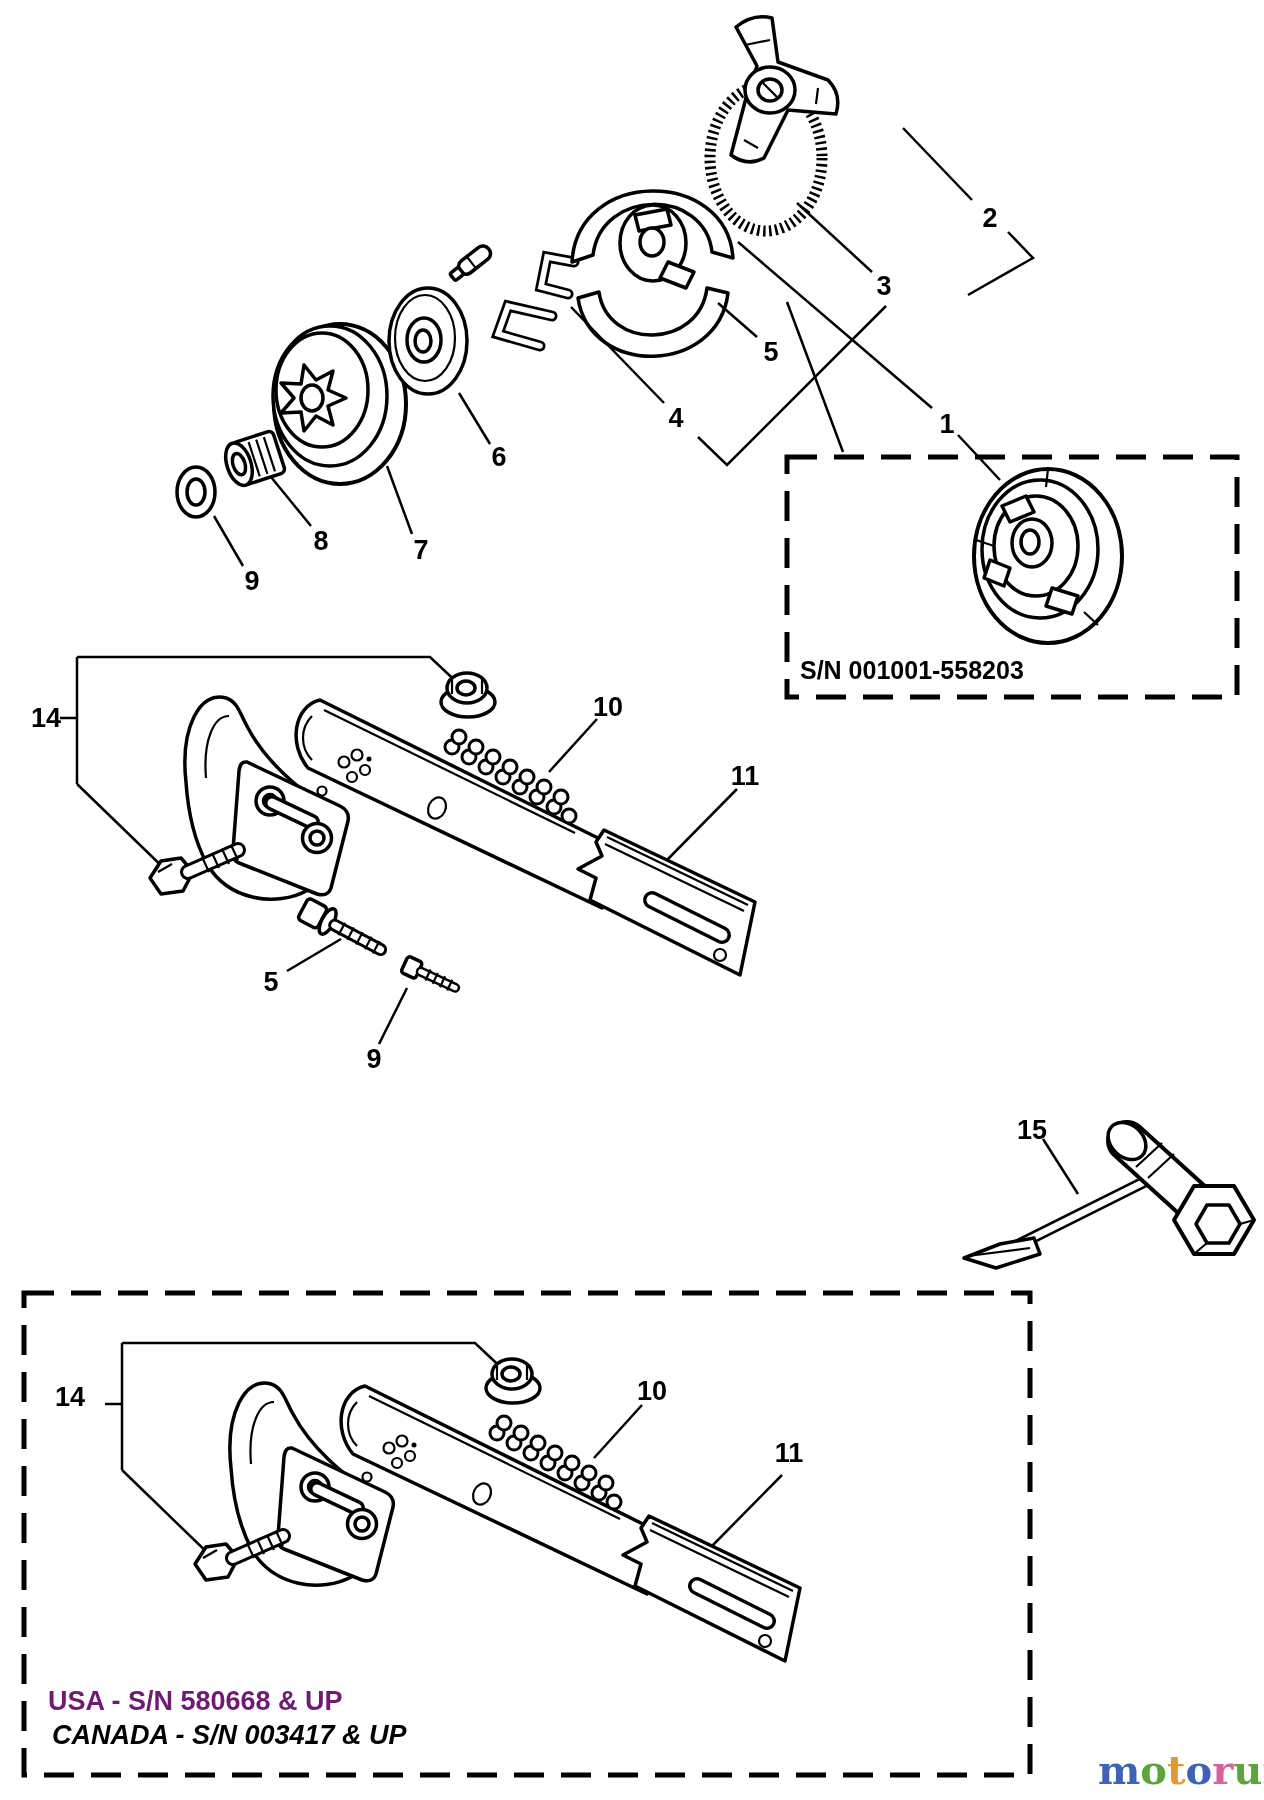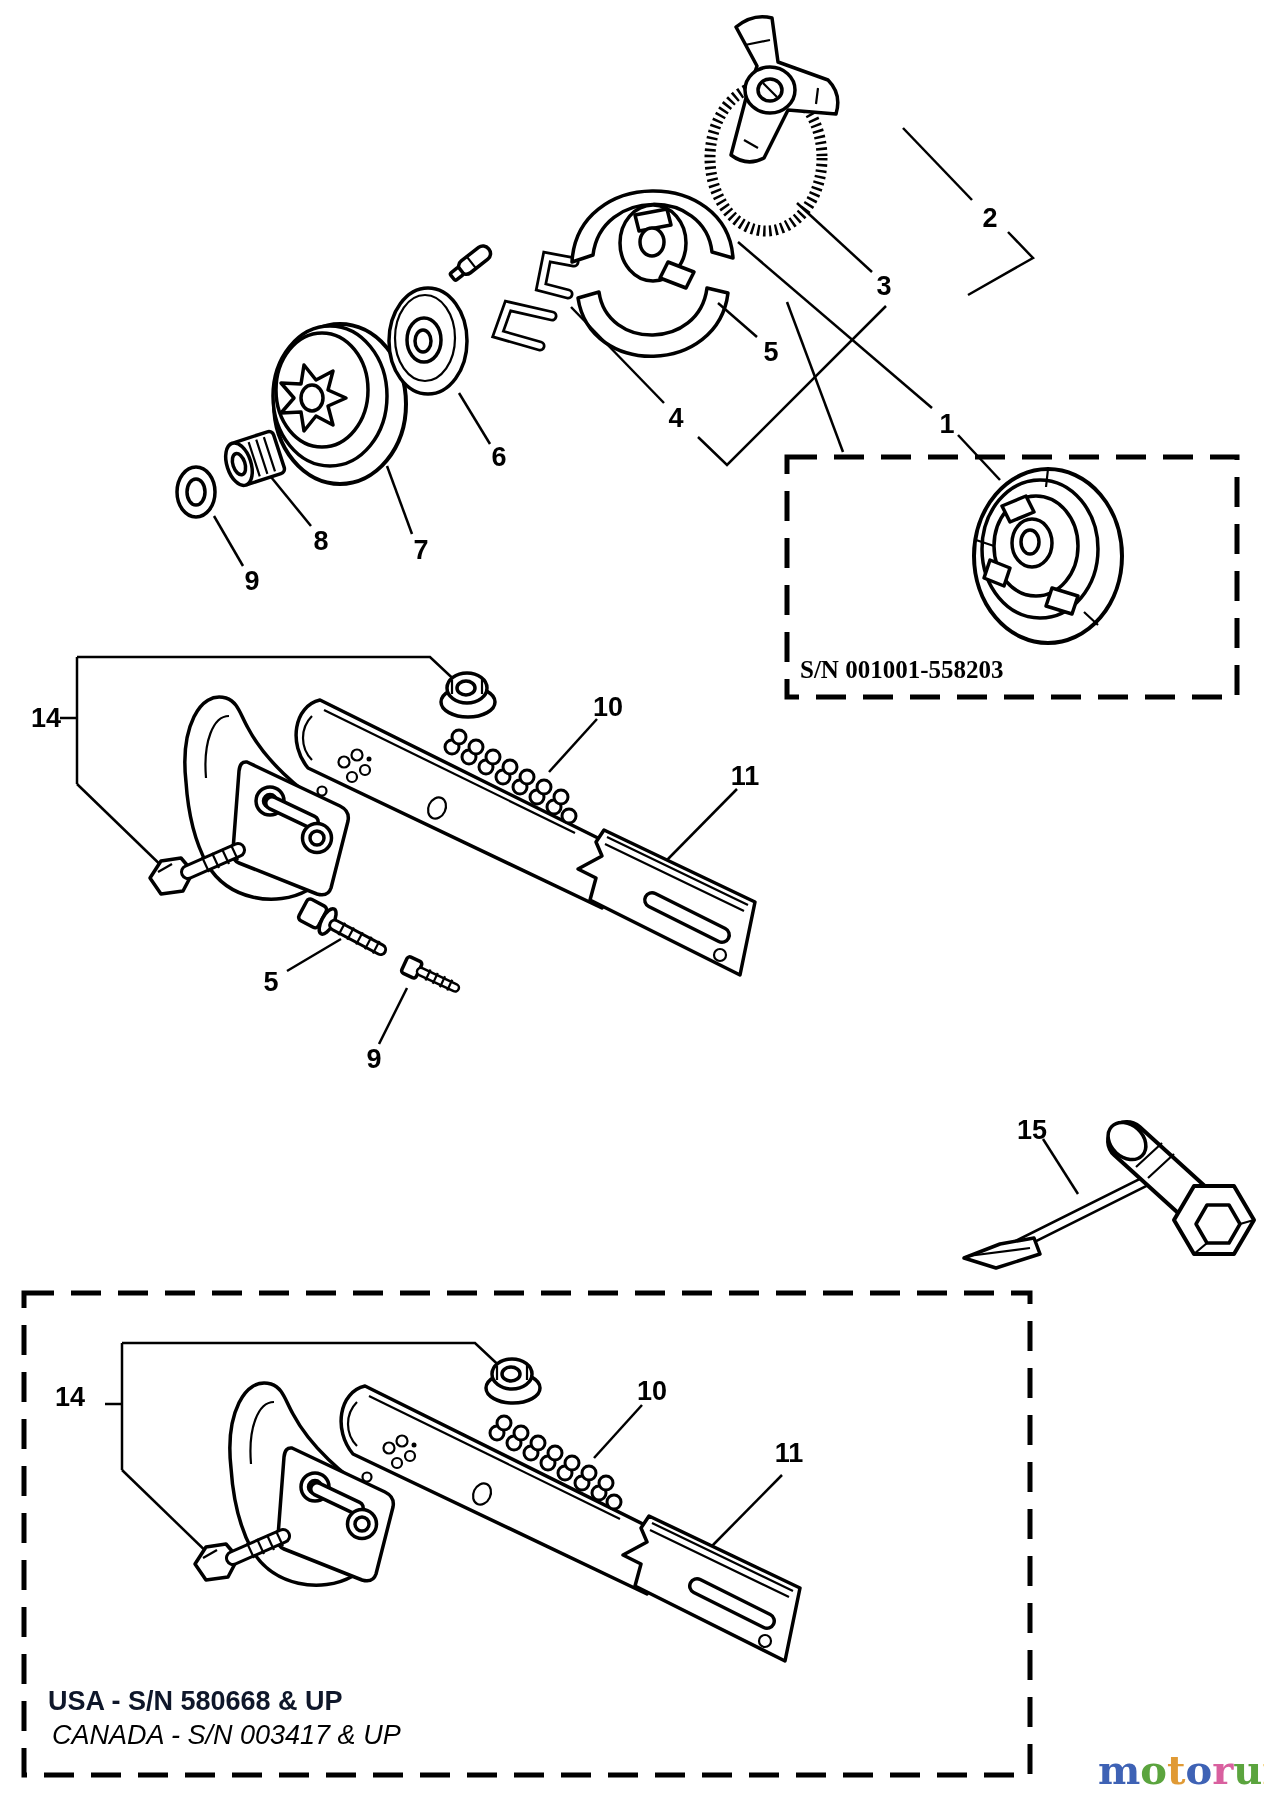--- a/index.html
+++ b/index.html
@@ -14,23 +14,23 @@
   .thin{fill:none;stroke:#000;stroke-width:2.2;}
   .band{fill:none;stroke:#000;stroke-linecap:round;}
   .bandw{fill:none;stroke:#fff;stroke-linecap:round;}
   .dash{fill:none;stroke:#000;stroke-width:5;stroke-dasharray:30 17;}
   .coil{fill:none;stroke:#000;stroke-width:11;stroke-dasharray:2.5 3.5;}
   .chn{fill:#fff;stroke:#000;stroke-width:3;}
   .dot{fill:#000;stroke:none;}
 
   .plabel{position:absolute;transform:translate(-50%,-50%);
           font-weight:bold;font-size:27px;color:#000;white-space:nowrap;}
-  .sn-text{position:absolute;left:800px;top:656px;font-weight:bold;font-size:25px;color:#000;white-space:nowrap;font-family:Liberation Serif, serif;}
-  .usa-text{position:absolute;left:48px;top:1686px;font-weight:bold;font-size:27px;color:#0f172a;white-space:nowrap;}
-  .canada-text{position:absolute;left:52px;top:1720px;font-weight:normal;font-style:italic;font-size:27px;color:#000;white-space:nowrap;}
+  .sn-text{position:absolute;left:800px;top:656px;font-weight:bold;font-size:25px;color:#000;white-space:nowrap;}
+  .usa-text{position:absolute;left:48px;top:1686px;font-weight:bold;font-size:27px;color:#701a75;white-space:nowrap;}
+  .canada-text{position:absolute;left:52px;top:1720px;font-weight:bold;font-style:italic;font-size:27px;color:#000;white-space:nowrap;}
   .watermark{position:absolute;left:1098px;top:1750px;font-family:"DejaVu Serif","Liberation Serif",serif;
              font-weight:bold;font-size:40px;line-height:40px;white-space:nowrap;}
 </style>
 </head>
 <body>
 
 <div class="stage">
 
   <svg class="art" viewBox="0 0 1264 1800" xmlns="http://www.w3.org/2000/svg">
 

